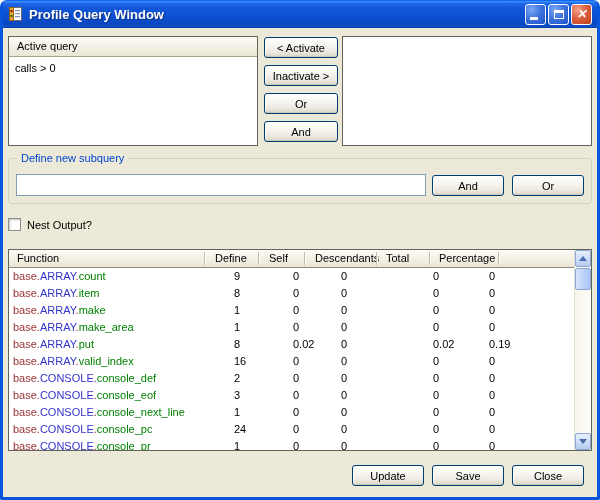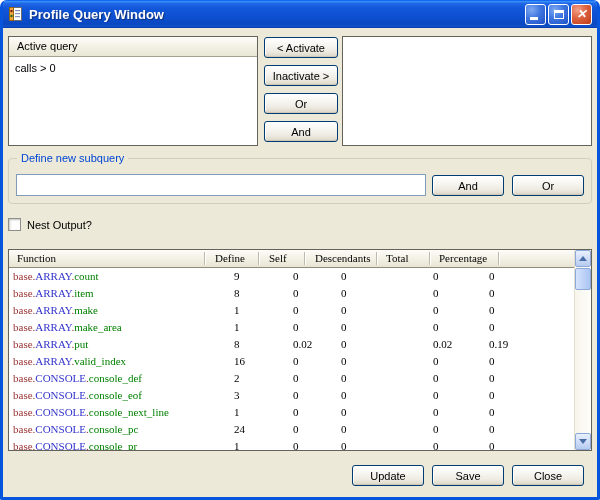--- a/index.html
+++ b/index.html
@@ -161,21 +161,21 @@
     </div>
     <input class="textinput" style="left: 13px; top: 146px; width: 410px; height: 22px;" value="">
     <button class="xpbtn" style="left:429px; top:147px; width:72px; height:21px;">And</button>
     <button class="xpbtn" style="left:509px; top:147px; width:72px; height:21px;">Or</button>
 
     <div class="checkbox-row" style="left:5px; top:190px;">
       <span class="checkbox" id="nest-checkbox"></span>
       <span class="checkbox-label">Nest Output?</span>
     </div>
 
-    <div class="table" style="left:5px; top:221px; width:584px; height:202px;font-family:Liberation Serif, serif;">
+    <div class="table" style="left:5px; top:221px; width:584px; height:202px;">
       <div class="thead">
         <span class="col" style="left:8px">Function</span>
         <span class="col" style="left:206px">Define</span>
         <span class="col" style="left:260px">Self</span>
         <span class="col" style="left:306px">Descendants</span>
         <span class="col" style="left:377px">Total</span>
         <span class="col" style="left:430px">Percentage</span>
         <i class="hsep" style="left:195px"></i>
         <i class="hsep" style="left:249px"></i>
         <i class="hsep" style="left:295px"></i>

